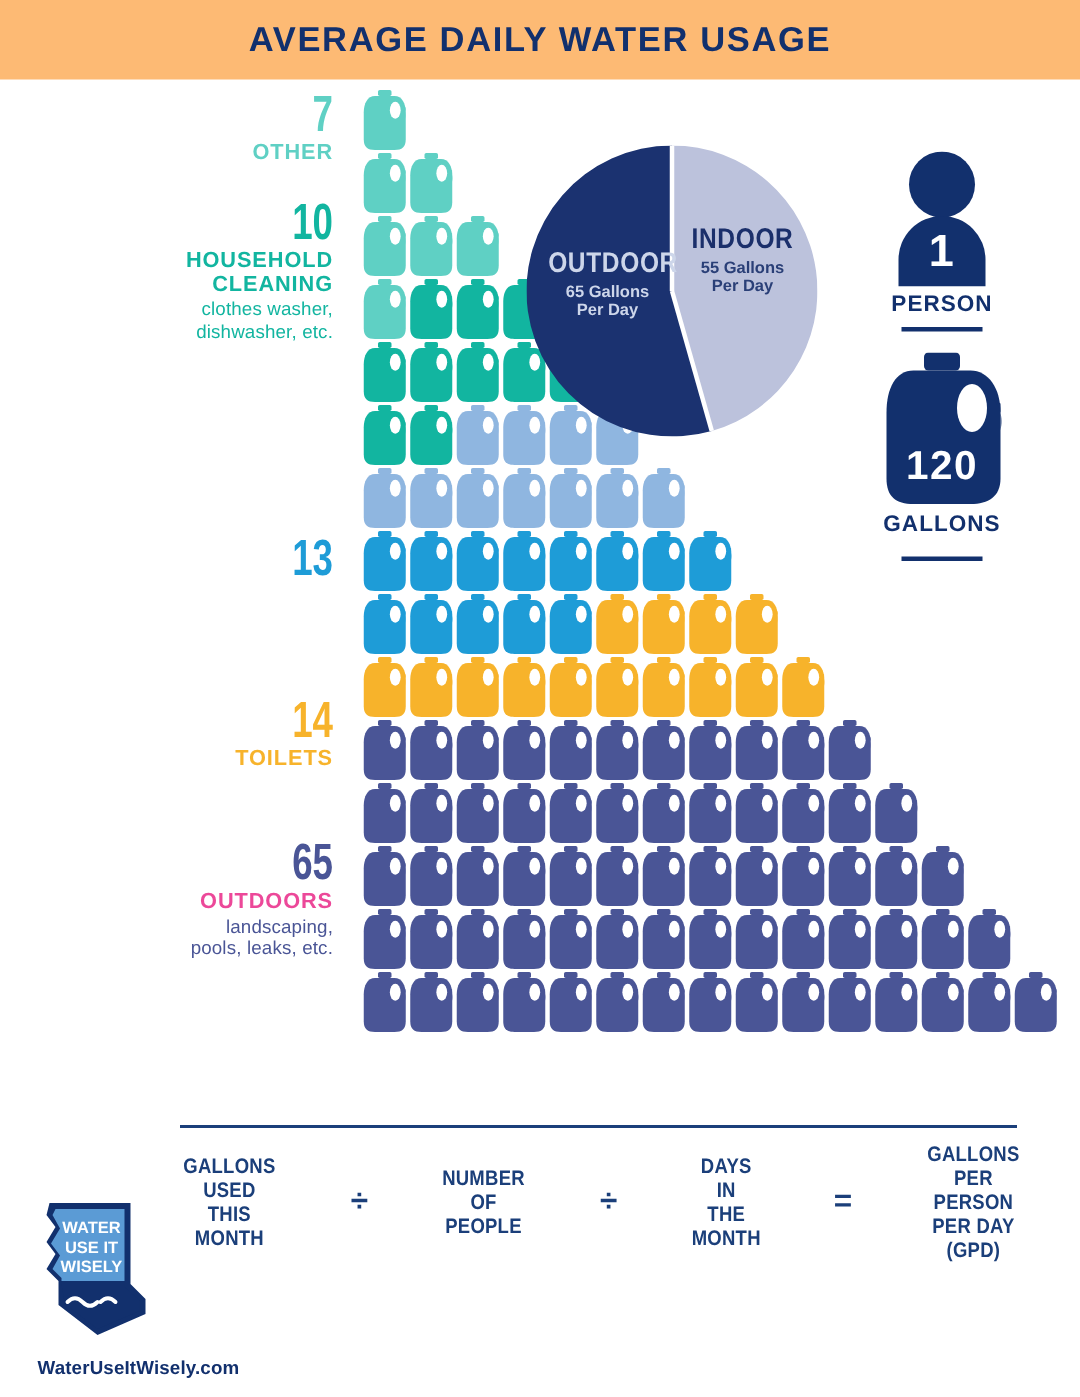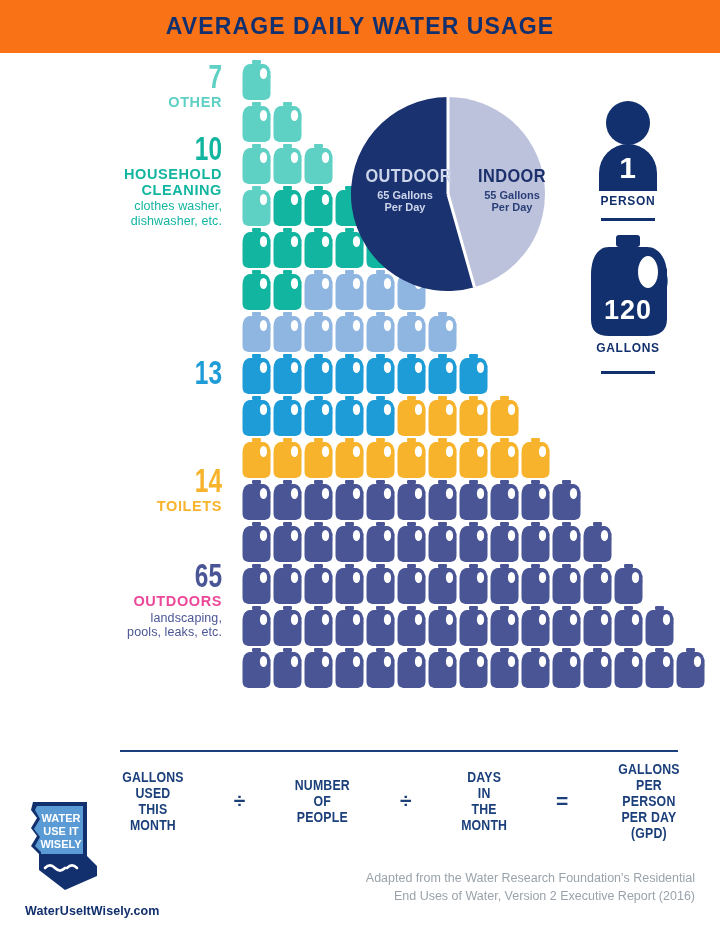--- a/index.html
+++ b/index.html
@@ -7,21 +7,21 @@
     width:720px;height:931px;
     background:#ffffff;
     font-family:"Liberation Sans", sans-serif;
     overflow:hidden;
     position:relative;
   }
 
   
   .header-band{
     position:absolute;left:0;top:0;width:720px;height:53px;
-    background:#f97316;
+    background:#fdba74;
     display:flex;align-items:center;justify-content:center;
   }
   .header-title{
     font-size:23px;font-weight:bold;letter-spacing:1.1px;
     color:#12306d;
     font-family:"Liberation Sans", sans-serif;
   }
 
   
   .canvas{position:absolute;left:0;top:53px;width:720px;height:878px;}
@@ -65,28 +65,28 @@
   .pie-label{
     position:absolute;text-align:center;color:#ffffff;line-height:1.15;
   }
   .pie-label .pl-title{
     display:block;font-size:19px;font-weight:bold;letter-spacing:.5px;
     font-family:"Liberation Sans Narrow","Liberation Sans",sans-serif;
     transform:scaleX(.86);
   }
   .pie-label .pl-sub{display:block;font-size:11px;font-weight:bold;margin-top:2px;}
   .pie-label.outdoor{left:8px;top:68px;width:92px;color:#cdd6ea;}
-  .pie-label.indoor{left:100px;top:68px;width:88px;color:#1b2f6b;padding-left:17px;}
+  .pie-label.indoor{left:100px;top:52px;width:88px;color:#1b2f6b;}
   .pie-label.indoor .pl-sub{color:#2a3f77;}
 
   
   .right-col{position:absolute;left:568px;top:48px;width:120px;text-align:center;}
   .rc-item{position:relative;width:120px;text-align:center;}
   .rc-caption{
-    font-size:12px;font-weight:bold;letter-spacing:.7px;color:#12306d;
+    font-size:15px;font-weight:bold;letter-spacing:.7px;color:#12306d;
     margin-top:3px;
   }
   .rc-divider{
     width:54px;height:3px;background:#12306d;margin:14px auto 14px auto;
   }
   .big-num{
     position:absolute;color:#ffffff;font-weight:bold;
     font-family:"Liberation Sans Narrow","Liberation Sans",sans-serif;
     letter-spacing:1px;
   }
@@ -1231,18 +1231,14 @@
       <path d="M16 58 L58 58 L58 60 L68 69 L68 76 L40 88 L18 71 Z" fill="#12306d"></path>
       <path d="M20 70 q5 -5 10 0 q5 5 10 0" stroke="#ffffff" stroke-width="2.6" fill="none" stroke-linecap="round"></path>
       <path d="M42 70 q5 -5 10 0" stroke="#ffffff" stroke-width="2.6" fill="none" stroke-linecap="round"></path>
       <text x="36" y="24" fill="#ffffff" font-size="11" font-weight="bold" text-anchor="middle" font-family="Liberation Sans, sans-serif">WATER</text>
       <text x="36" y="37" fill="#ffffff" font-size="11" font-weight="bold" text-anchor="middle" font-family="Liberation Sans, sans-serif">USE IT</text>
       <text x="36" y="50" fill="#ffffff" font-size="11" font-weight="bold" text-anchor="middle" font-family="Liberation Sans, sans-serif">WISELY</text>
     </svg>
     <div class="logo-url">WaterUseItWisely.com</div>
   </div>
 
-  <div class="footnote">
-    <div>Adapted from the Water Research Foundation's Residential</div>
-    <div>End Uses of Water, Version 2 Executive Report (2016)</div>
-  </div>
 
 </div>
 
 </body></html>

